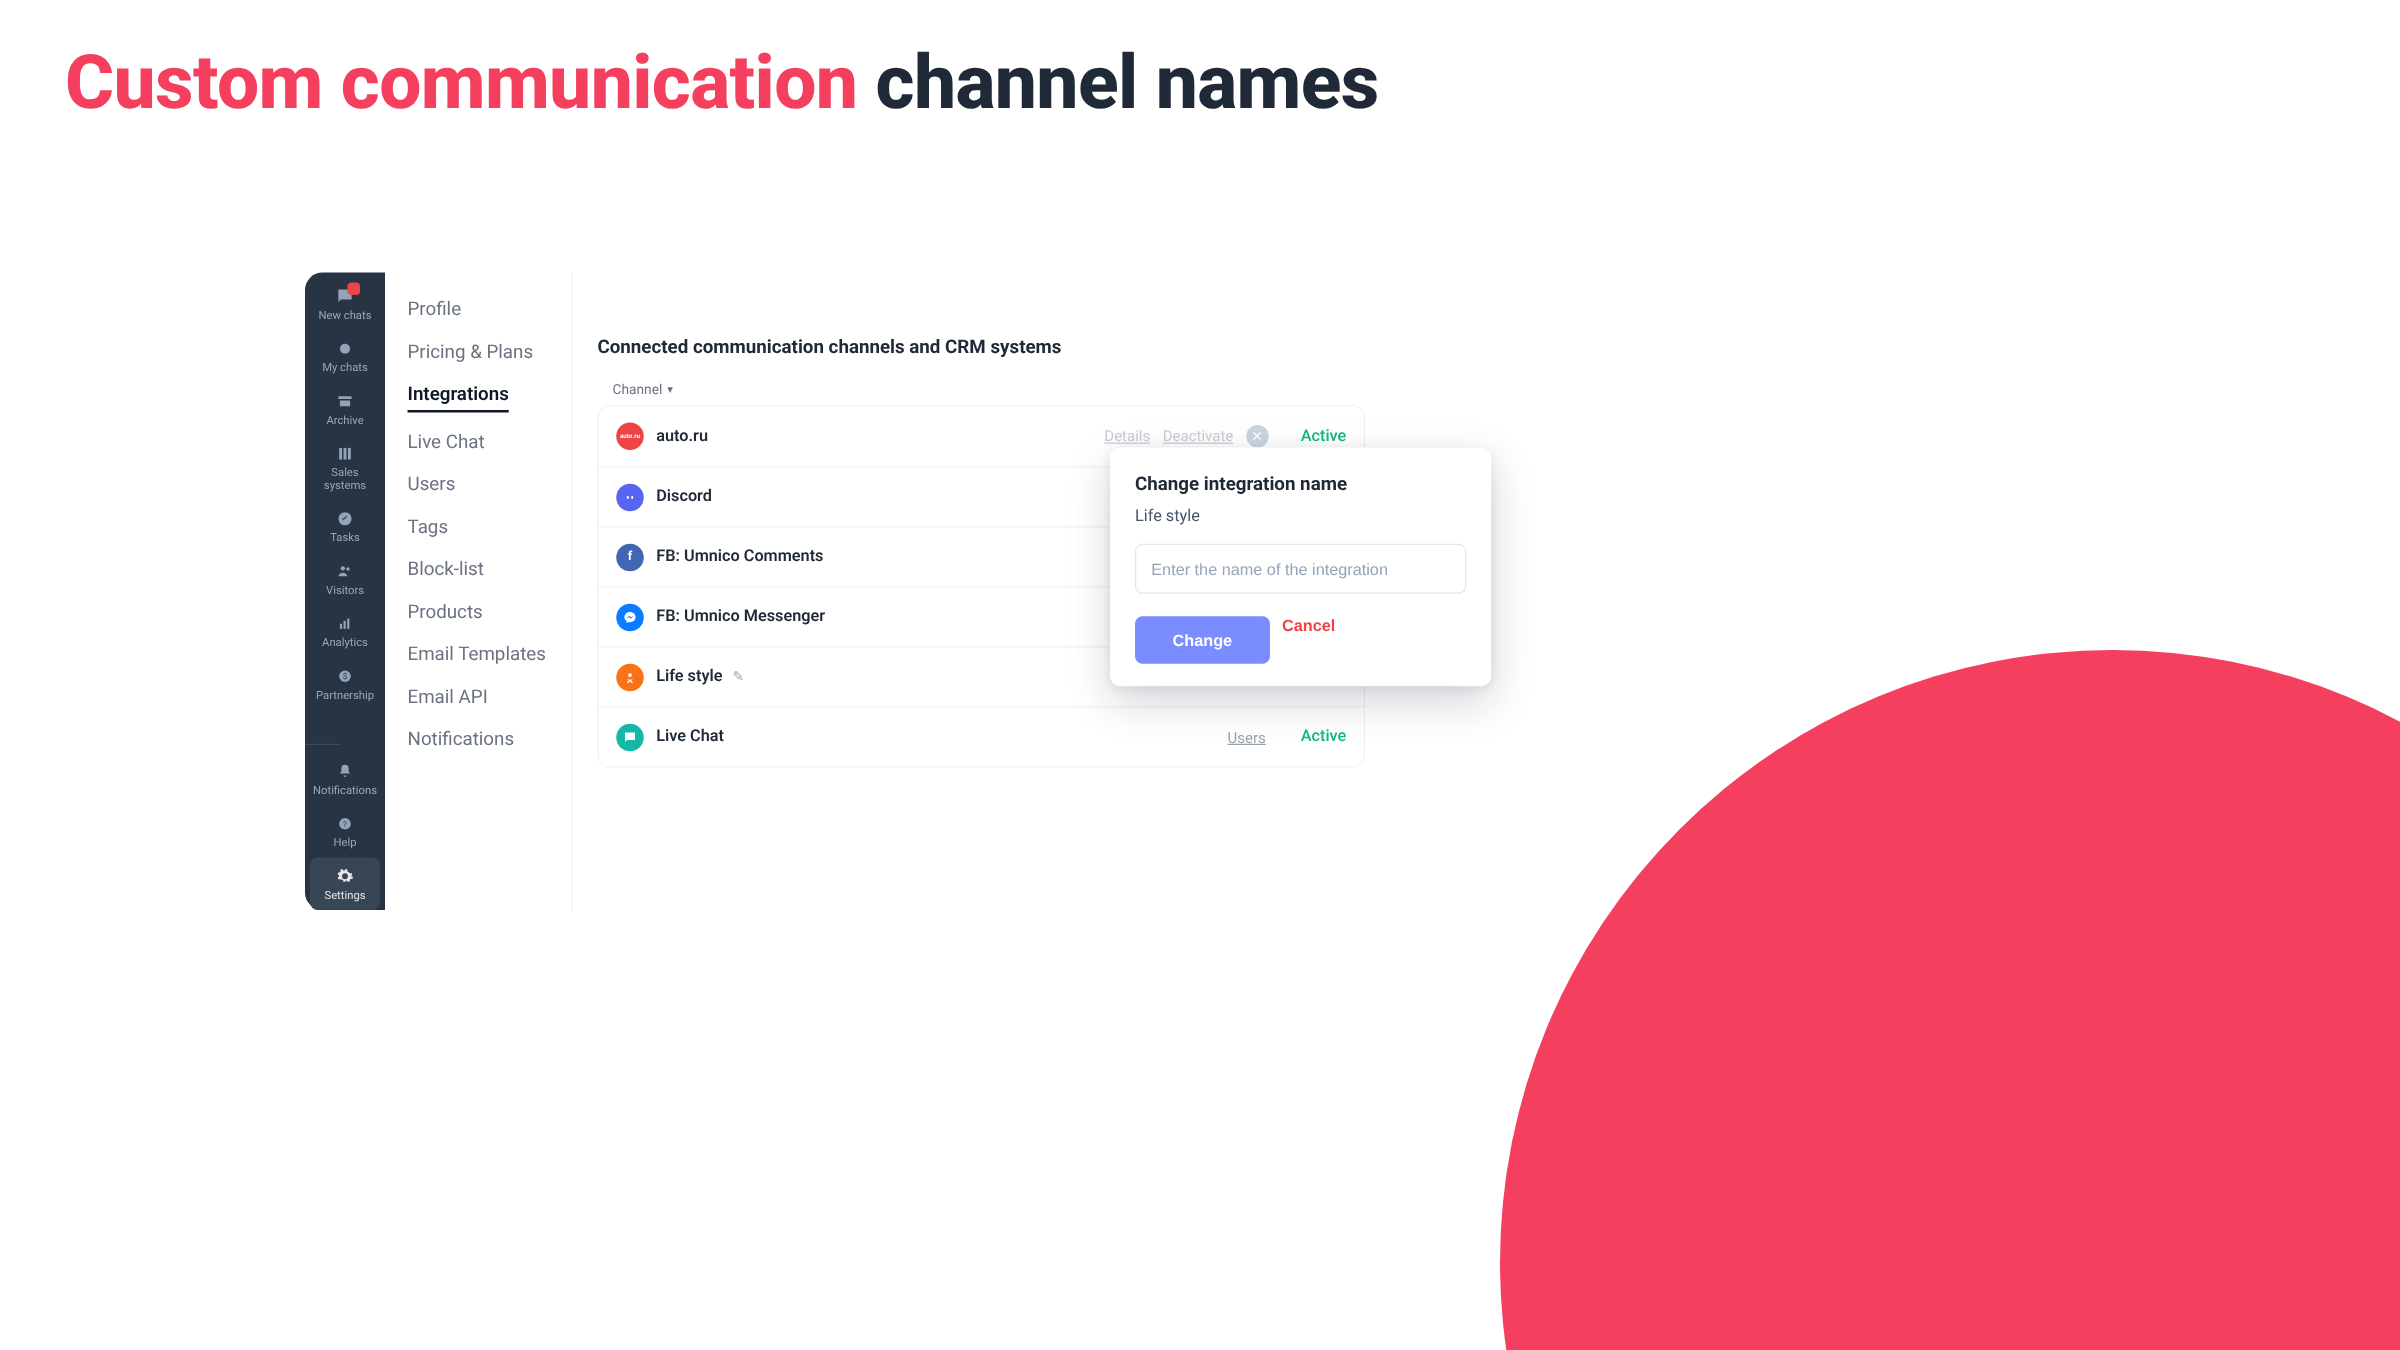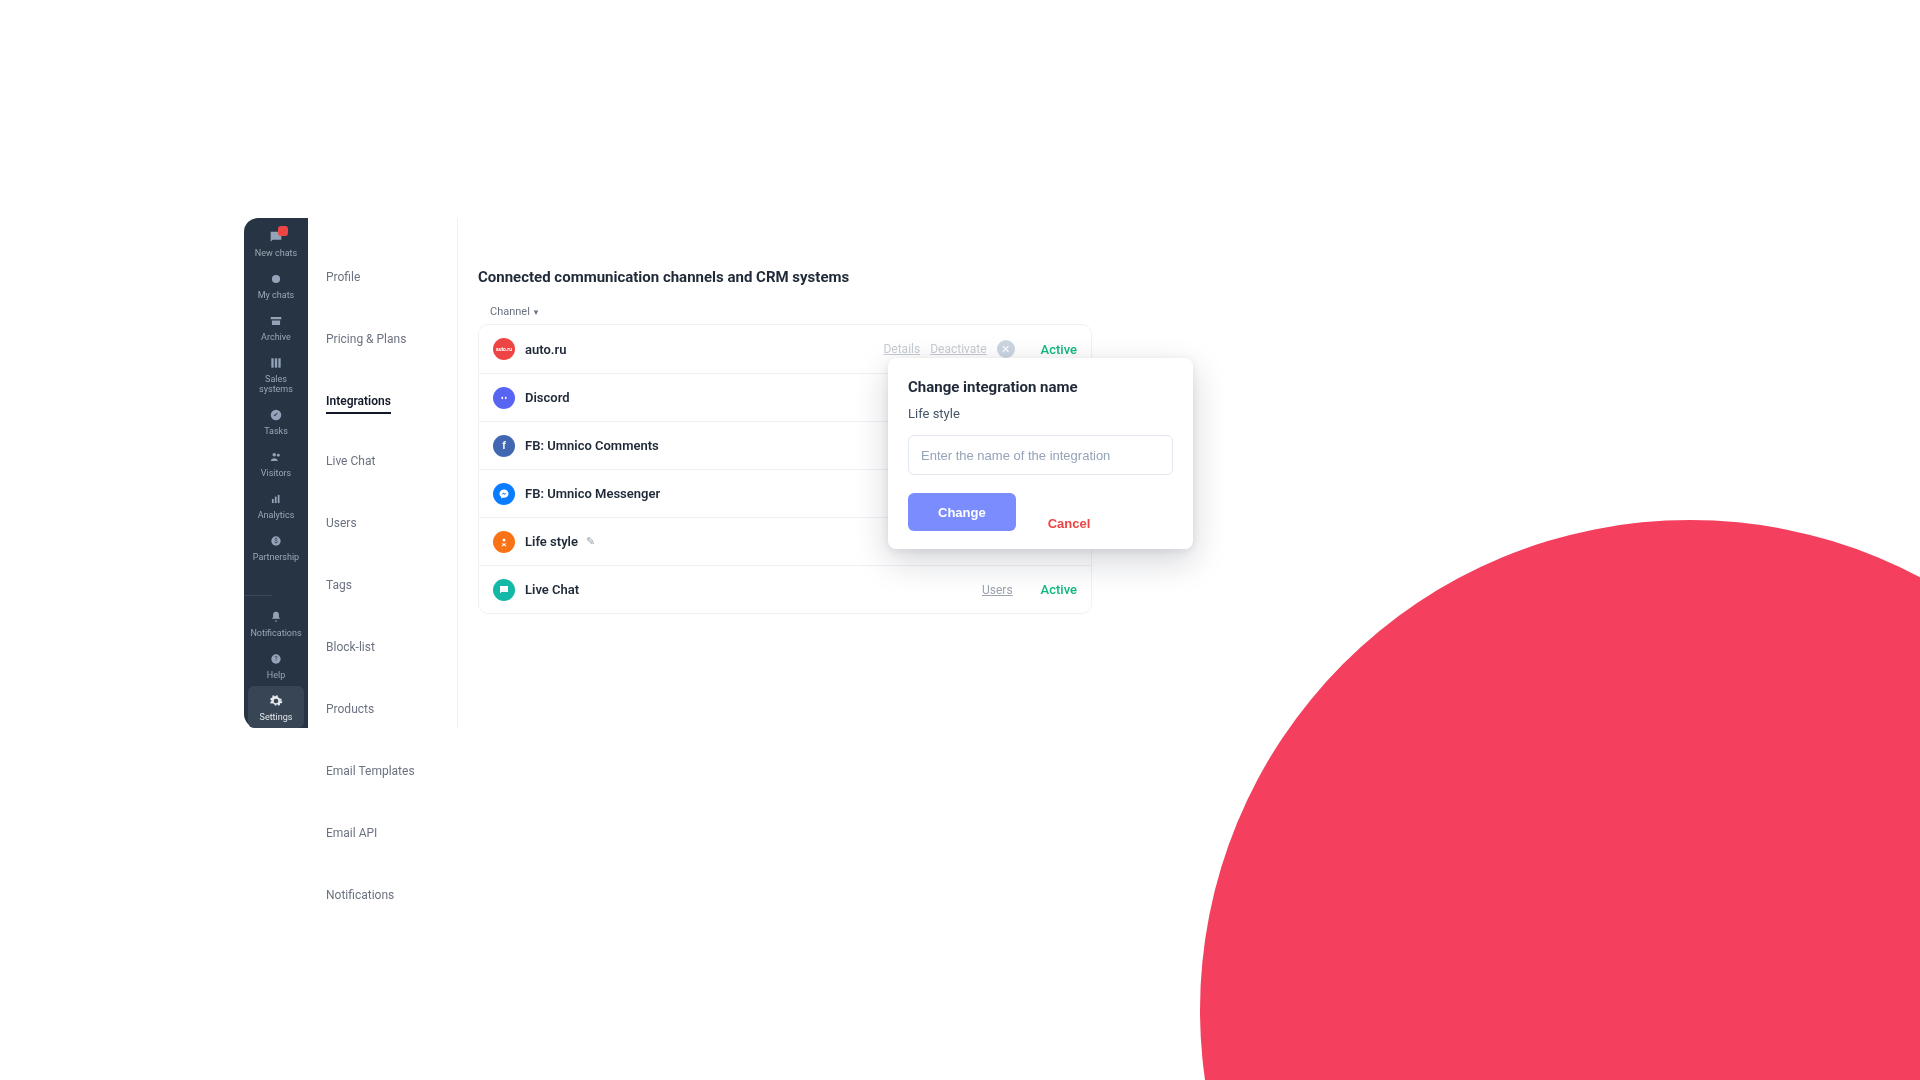--- a/index.html
+++ b/index.html
@@ -23,21 +23,21 @@
   .rail-item .ico { width:16px; height:16px; display:flex; align-items:center; justify-content:center; color:#94a3b8; }
   .rail-item .lbl { font-size:9px; line-height:10px; color:#9aa7b4; text-align:center; }
   .rail-item.active { background:#374555; border-radius:6px; margin:0 4px; width:56px; }
   .rail-item.active .ico, .rail-item.active .lbl { color:#e5e7eb; }
   .rail-sep { height:1px; width:28px; background:#3b4a5a; margin:6px 0; }
   .rail-spacer { flex:1; }
   .badge { position:absolute; top:4px; left:34px; width:10px; height:10px; background:#ef4444; border-radius:3px; }
 
   
   .settings-menu { position:absolute; left:64px; top:0; width:150px; height:100%; background:#fff; border-right:1px solid #eef1f4; padding:12px 0 0 18px; }
-  .settings-menu a { display:block; font-size:12px; color:#6b7280; text-decoration:none; padding:8px 0; cursor:pointer;margin-top:32px; }
+  .settings-menu a { display:block; font-size:15px; color:#6b7280; text-decoration:none; padding:8px 0; cursor:pointer; }
   .settings-menu a.current { color:#111827; font-weight:600; border-bottom:2px solid #111827; width:fit-content; padding-bottom:4px; margin-bottom:6px; }
 
   
   .main { position:absolute; left:214px; top:0; right:0; bottom:0; padding:50px 0 0 20px; }
   .main h2 { font-size:15px; font-weight:700; color:#1f2937; margin-bottom:14px; }
   .col-head { display:inline-flex; align-items:center; gap:4px; font-size:11px; color:#6b7280; margin:0 0 6px 12px; cursor:pointer; }
   .col-head .chev { font-size:9px; }
 
   .list { display:flex; flex-direction:column; border:1px solid #eef1f4; border-radius:10px; overflow:hidden; width:614px; }
   .row { display:flex; align-items:center; height:48px; padding:0 14px; border-top:1px solid #eef1f4; background:#fff; position:relative; }
@@ -58,31 +58,34 @@
   .av-msgr   { background:#0a7cff; }
   .av-ok     { background:#f97316; }
   .av-live   { background:#14b8a6; }
 
   
   .modal { position:absolute; left:430px; top:140px; width:305px; background:#fff; border-radius:8px; box-shadow:0 12px 34px rgba(15,23,42,.18), 0 2px 8px rgba(15,23,42,.08); padding:20px 20px 18px; }
   .modal h3 { font-size:15px; font-weight:700; color:#1f2937; margin-bottom:10px; }
   .modal .sub { font-size:13px; color:#475569; margin-bottom:14px; }
   .modal input { width:100%; height:40px; border:1px solid #e2e8f0; border-radius:6px; padding:0 12px; font-size:13px; color:#111827; outline:none; }
   .modal input::placeholder { color:#94a3b8; }
-  .modal .actions { display:flex; gap:32px; align-items:flex-end; margin-top:18px; }
+  .modal .actions { display:flex; gap:10px; align-items:flex-start; margin-top:18px; }
   .modal .btn-primary { background:#7b8cff; color:#fff; border:none; height:38px; padding:0 30px; border-radius:6px; font-size:13px; font-weight:600; cursor:pointer; }
   .modal .btn-cancel { background:none; border:none; color:#ef4444; font-size:13px; font-weight:600; cursor:pointer; }
 
   
   svg { display:block; }
 </style>
 </head>
 <body>
 
 <div class="stage">
+  <div class="headline">
+    <span class="accent">Custom communication</span><span class="rest"> channel names</span>
+  </div>
 
   <div class="blob"></div>
 
   <div class="app">
 
     <div class="rail">
       <div class="rail-item">
         <span class="badge"></span>
         <span class="ico">
             <svg width="16" height="16" viewBox="0 0 24 24" fill="currentColor">

